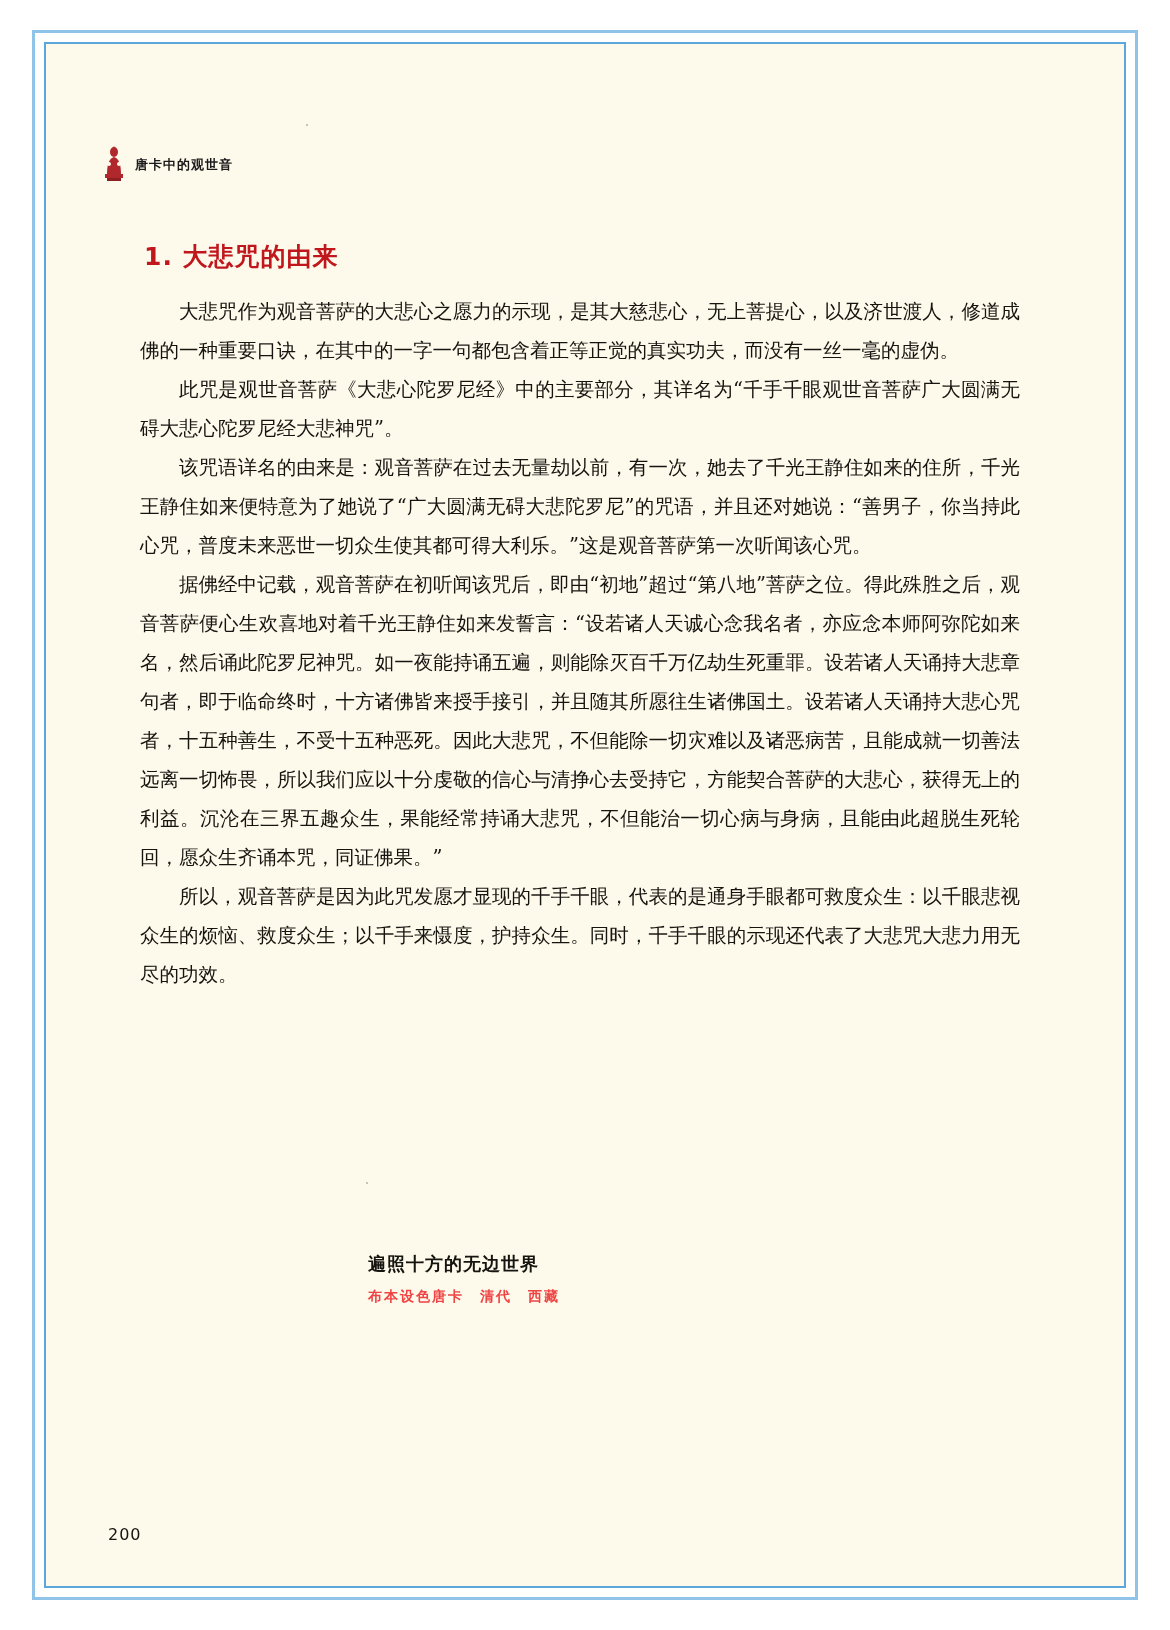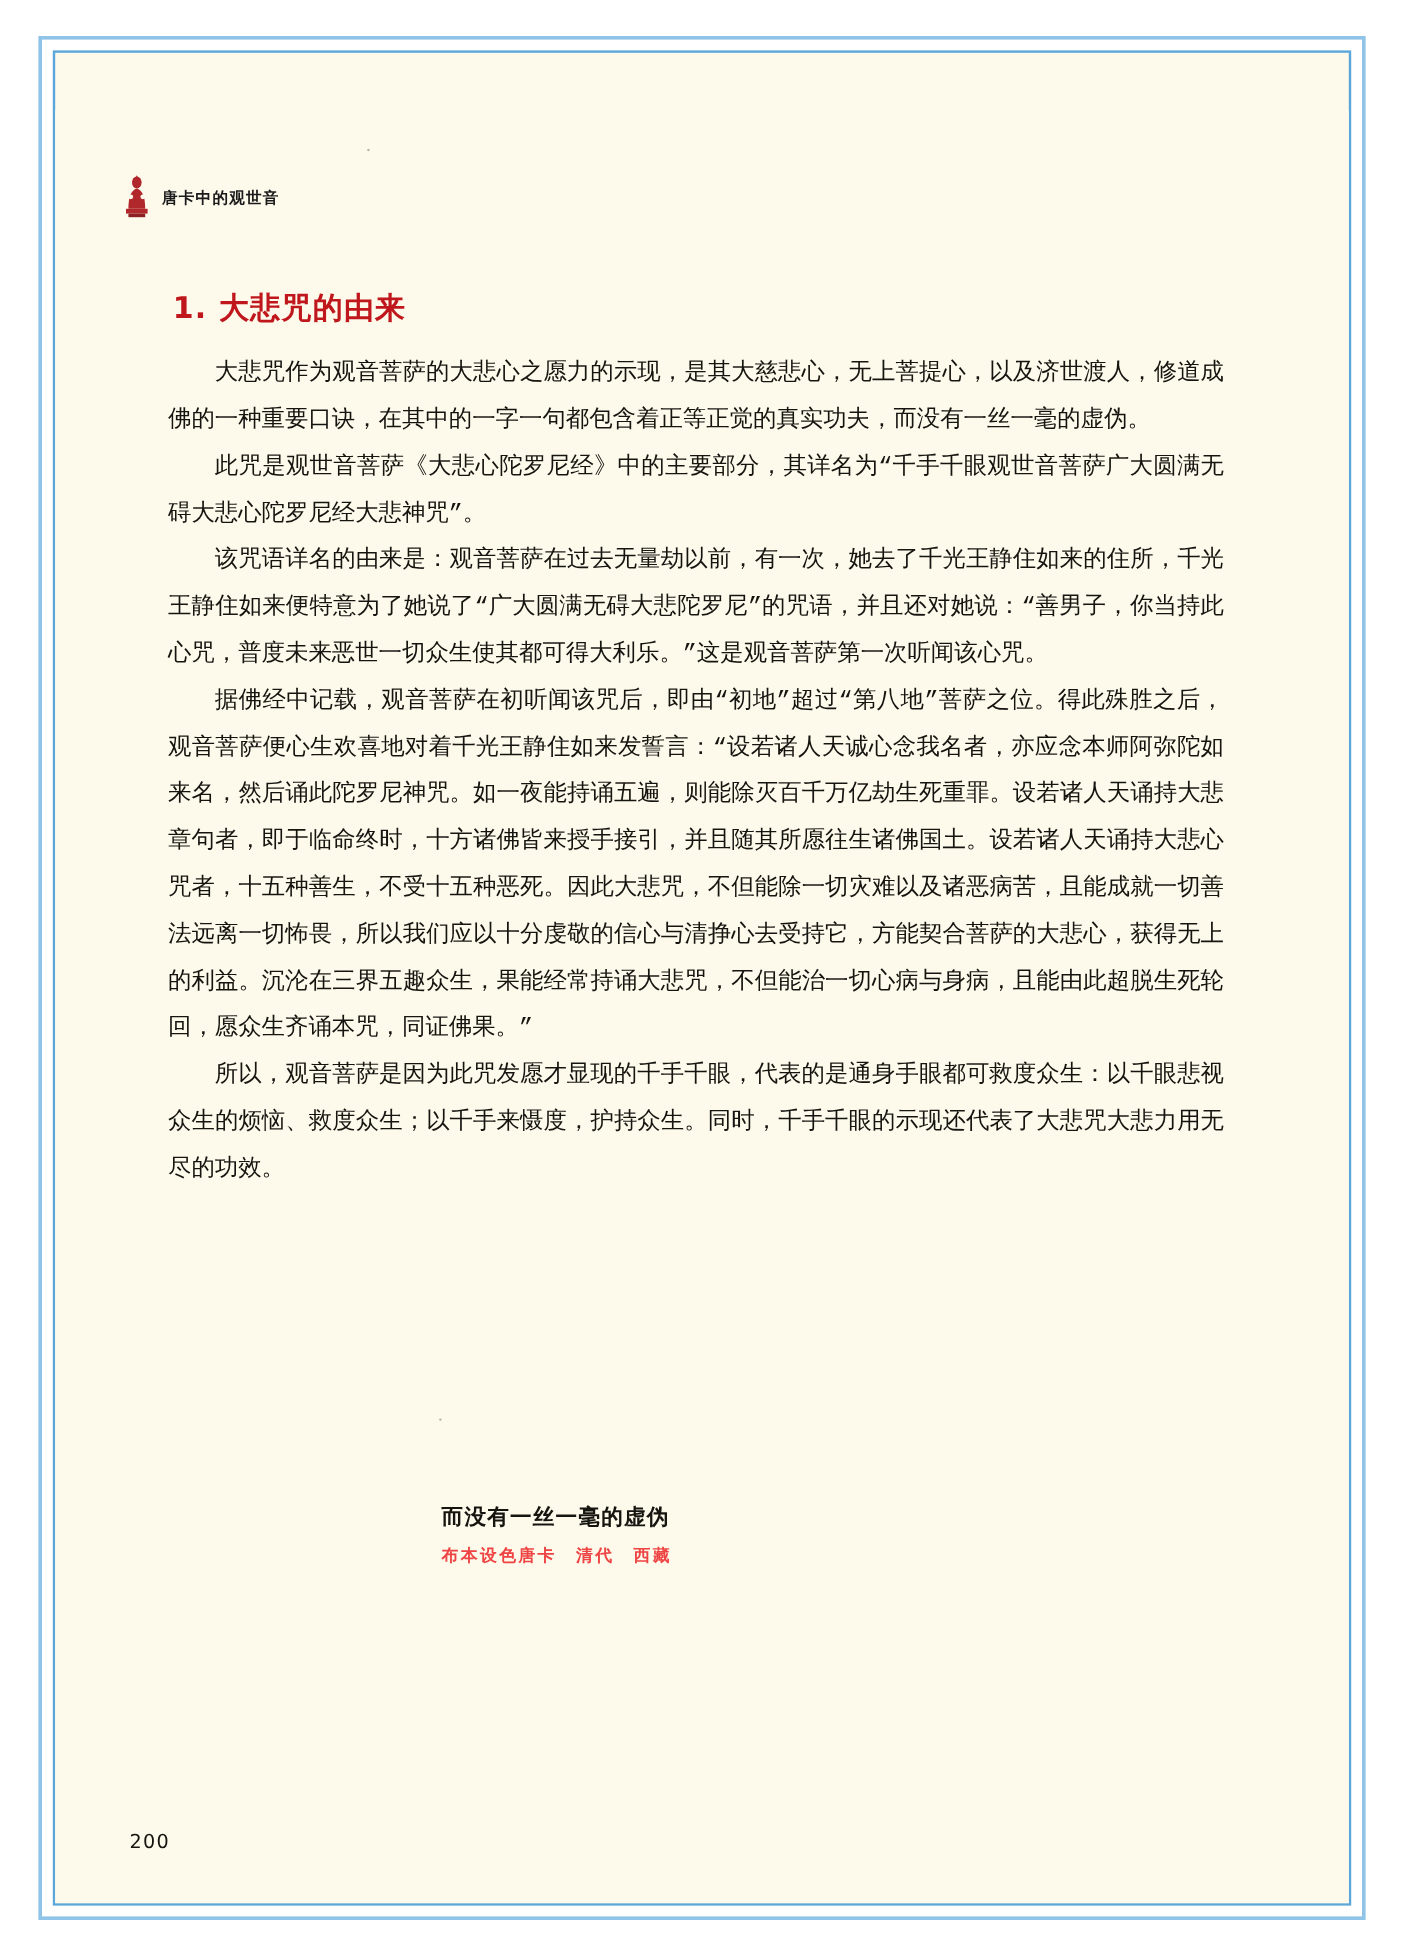--- a/index.html
+++ b/index.html
@@ -92,21 +92,20 @@
   .body-text {
     position: absolute;
     left: 94px;
     top: 200px;
     width: 880px;
     font-size: 19.5px;
     line-height: 39px;
     color: #16140f;
     text-align: justify;
     text-justify: inter-ideograph;
-    font-family: Liberation Mono, monospace;
   }
   .body-text p {
     margin: 0 0 0 0;
     text-indent: 2em;
   }
 
   
   .caption-block {
     position: absolute;
     left: 322px;
@@ -187,21 +186,21 @@
 
     <div class="body-text">
       <p>大悲咒作为观音菩萨的大悲心之愿力的示现，是其大慈悲心，无上菩提心，以及济世渡人，修道成佛的一种重要口诀，在其中的一字一句都包含着正等正觉的真实功夫，而没有一丝一毫的虚伪。</p>
       <p>此咒是观世音菩萨《大悲心陀罗尼经》中的主要部分，其详名为“千手千眼观世音菩萨广大圆满无碍大悲心陀罗尼经大悲神咒”。</p>
       <p>该咒语详名的由来是：观音菩萨在过去无量劫以前，有一次，她去了千光王静住如来的住所，千光王静住如来便特意为了她说了“广大圆满无碍大悲陀罗尼”的咒语，并且还对她说：“善男子，你当持此心咒，普度未来恶世一切众生使其都可得大利乐。”这是观音菩萨第一次听闻该心咒。</p>
       <p>据佛经中记载，观音菩萨在初听闻该咒后，即由“初地”超过“第八地”菩萨之位。得此殊胜之后，观音菩萨便心生欢喜地对着千光王静住如来发誓言：“设若诸人天诚心念我名者，亦应念本师阿弥陀如来名，然后诵此陀罗尼神咒。如一夜能持诵五遍，则能除灭百千万亿劫生死重罪。设若诸人天诵持大悲章句者，即于临命终时，十方诸佛皆来授手接引，并且随其所愿往生诸佛国土。设若诸人天诵持大悲心咒者，十五种善生，不受十五种恶死。因此大悲咒，不但能除一切灾难以及诸恶病苦，且能成就一切善法远离一切怖畏，所以我们应以十分虔敬的信心与清挣心去受持它，方能契合菩萨的大悲心，获得无上的利益。沉沦在三界五趣众生，果能经常持诵大悲咒，不但能治一切心病与身病，且能由此超脱生死轮回，愿众生齐诵本咒，同证佛果。”</p>
       <p>所以，观音菩萨是因为此咒发愿才显现的千手千眼，代表的是通身手眼都可救度众生：以千眼悲视众生的烦恼、救度众生；以千手来慑度，护持众生。同时，千手千眼的示现还代表了大悲咒大悲力用无尽的功效。</p>
     </div>
 
     <div class="caption-block">
-      <div class="caption-title">而没有一丝一毫的虚伪</div>
+      <div class="caption-title">遍照十方的无边世界</div>
       <div class="caption-sub">布本设色唐卡　清代　西藏</div>
     </div>
 
     <div class="page-number">200</div>
 
     <span class="dot" style="left:260px; top:32px;"></span>
     <span class="dot" style="left:320px; top:1090px;"></span>
   </div>
 
 </div>

